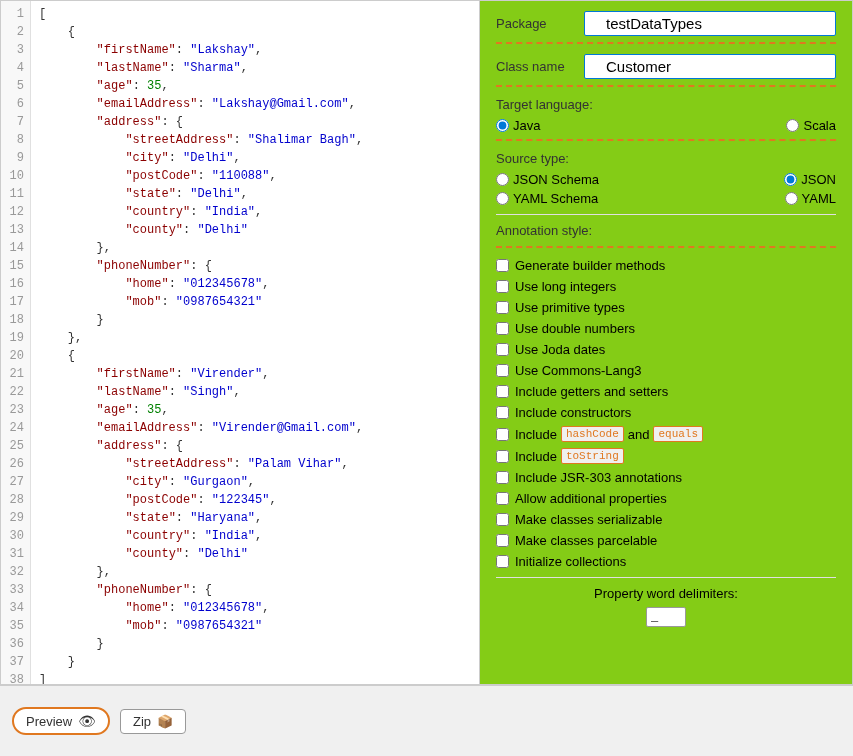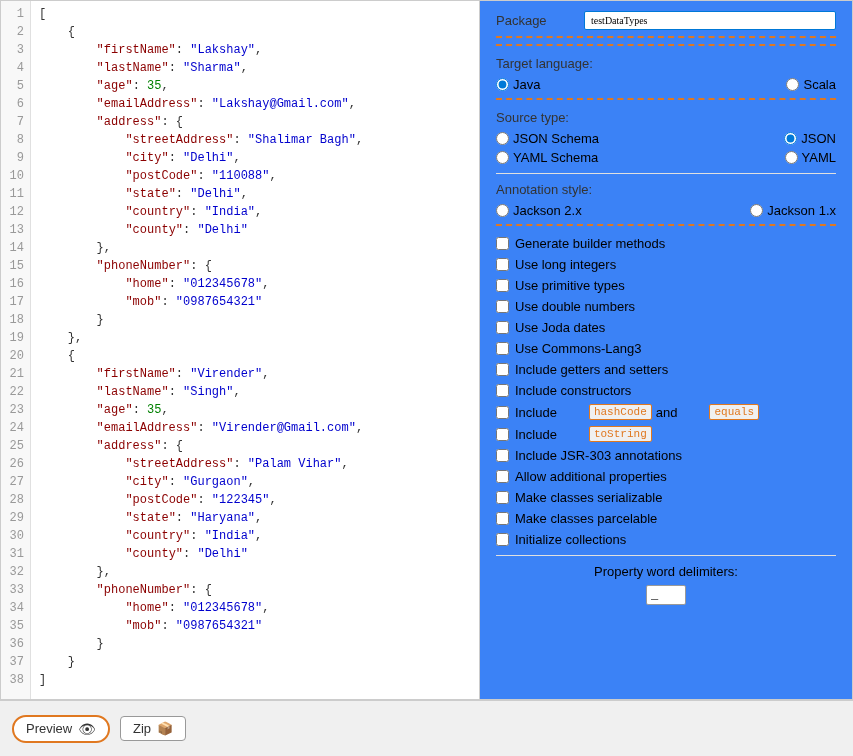--- a/index.html
+++ b/index.html
@@ -66,21 +66,21 @@
     .code-content .number-val { color: #008000; }
 
     
     .bottom-bar {
       background: #f0f0f0;
       border-top: 1px solid #cccccc;
       padding: 10px 12px;
       display: flex;
       align-items: center;
       gap: 10px;
-      height: 56px;
+      height: 71px;
     }
 
     .btn-preview {
       background: #ffffff;
       border: 2px solid #e07820;
       border-radius: 14px;
       padding: 4px 12px;
       cursor: pointer;
       display: flex;
       align-items: center;
@@ -100,21 +100,21 @@
       align-items: center;
       gap: 6px;
       font-size: 13px;
       color: #333;
       font-family: Arial, sans-serif;
     }
 
     
     .right-panel {
       flex: 1;
-      background: #3b82f6;
+      background: #84cc16;
       border: 1px solid #cccccc;
       border-left: none;
       overflow-y: auto;
       padding: 10px 16px;
       font-family: Arial, sans-serif;
       font-size: 13px;
     }
 
     .field-row {
       display: flex;
@@ -125,23 +125,23 @@
 
     .field-label {
       color: #333;
       font-weight: normal;
       min-width: 80px;
     }
 
     .text-input {
       border: 1px solid #0078d7;
       border-radius: 2px;
-      padding: 3px 6px;
-      font-size: 10px;
-      font-family: Liberation Serif, serif;
+      padding: 3px 21px;
+      font-size: 15px;
+      font-family: Liberation Sans, sans-serif;
       outline: none;
       flex: 1;
     }
 
     .dashed-underline {
       border-bottom: 2px dashed #e07820;
       margin-bottom: 10px;
       margin-top: -6px;
       height: 4px;
     }
@@ -198,21 +198,20 @@
     }
 
     .code-badge {
       background: #f0f0f0;
       border: 1px solid #aaa;
       border-radius: 2px;
       padding: 1px 4px;
       font-family: 'Courier New', monospace;
       font-size: 11px;
       color: #333;
-      margin-left: 28px;
     }
 
     .code-badge.orange {
       border-color: #e07820;
       color: #e07820;
     }
 
     .divider {
       border: none;
       border-top: 1px solid #e0e0e0;
@@ -288,20 +287,24 @@
   </div>
 
   <div class="right-panel">
 
     <div class="field-row">
       <span class="field-label">Package</span>
       <input type="text" class="text-input" id="pkg-input" value="testDataTypes" style="">
     </div>
     <div class="dashed-underline"></div>
 
+    <div class="field-row">
+      <span class="field-label">Class name</span>
+      <input type="text" class="text-input" id="class-input" value="Customer" style="">
+    </div>
     <div class="dashed-underline"></div>
 
     <div class="section-label">Target language:</div>
     <div class="radio-group">
       <label class="radio-item">
         <input type="radio" name="target_lang" value="java" checked="" style="">
         <span>Java</span>
       </label>
       <label class="radio-item">
         <input type="radio" name="target_lang" value="scala" style="">
@@ -328,30 +331,20 @@
       </label>
       <label class="radio-item">
         <input type="radio" name="source_type" value="yaml" style="">
         <span>YAML</span>
       </label>
     </div>
 
     <hr class="divider">
 
     <div class="section-label">Annotation style:</div>
-    <div class="radio-group">
-      <label class="radio-item">
-        <input type="radio" name="annotation" value="jackson2" style="">
-        <span>Jackson 2.x</span>
-      </label>
-      <label class="radio-item">
-        <input type="radio" name="annotation" value="jackson1" style="">
-        <span>Jackson 1.x</span>
-      </label>
-    </div>
     <div class="radio-dashed"></div>
 
     <div class="checkbox-row">
       <input type="checkbox" id="cb_builder" style="">
       <label for="cb_builder">Generate builder methods</label>
     </div>
     <div class="checkbox-row">
       <input type="checkbox" id="cb_long_int" style="">
       <label for="cb_long_int">Use long integers</label>
     </div>

